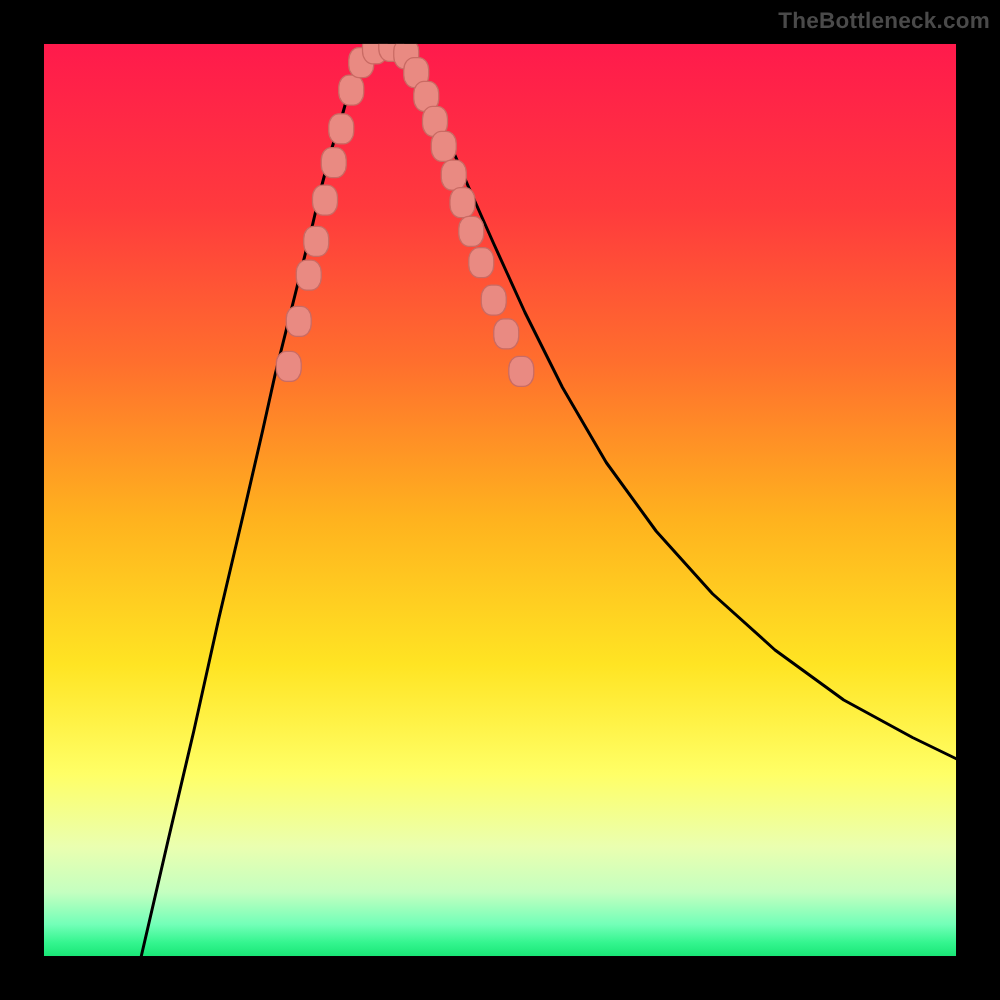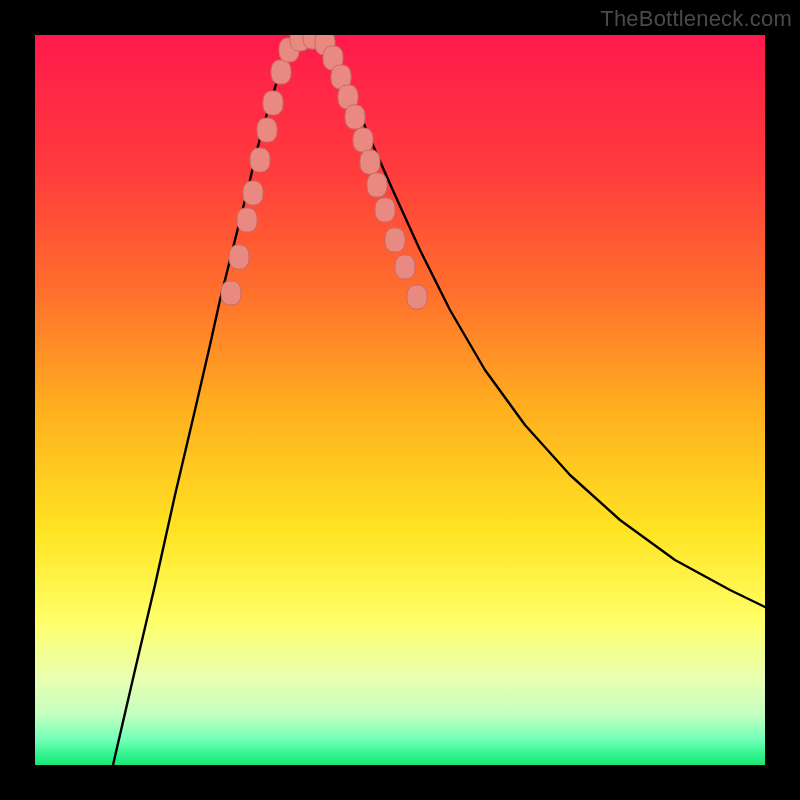--- a/index.html
+++ b/index.html
@@ -33,22 +33,22 @@
     position: absolute;
     inset: 0;
     width: 100%;
     height: 100%;
   }
   .watermark {
     position: absolute;
     top: 6px;
     right: 8px;
     color: #4a4a4a;
-    font-size: 22px;
-    font-weight: 400;
+    font-size: 18px;
+    font-weight: 700;
     letter-spacing: 0.2px;
   }
 </style>
 </head>
 <body>
 
 <div class="frame">
   <div class="watermark">TheBottleneck.com</div>
 
   <div class="plot-area">

